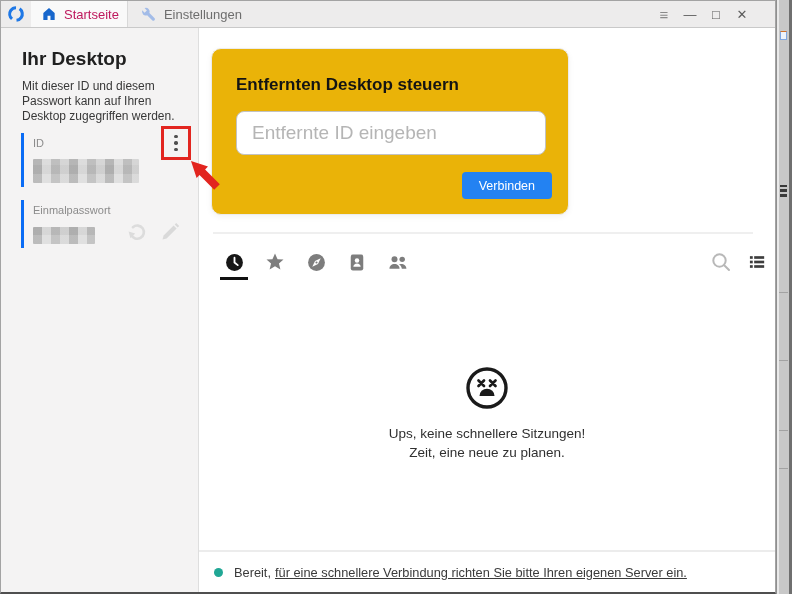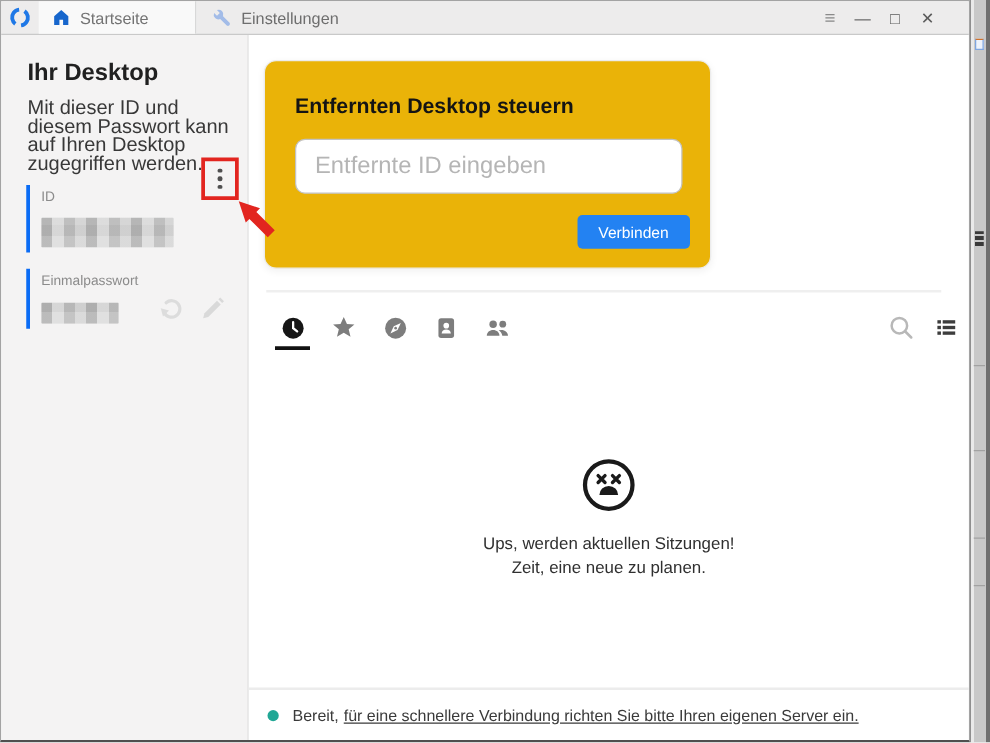--- a/index.html
+++ b/index.html
@@ -12,33 +12,33 @@
   .right-strip{position:absolute;right:0;top:0;width:16px;height:594px;
     background:linear-gradient(90deg,#8f8f8f 0 1px,#e9e9e9 1px 3px,#c8c8c8 3px 13px,#6f6f6f 13px 16px);}
   .strip-mark{position:absolute;left:3px;width:9px;height:1px;background:#a2a2a2;}
   .strip-dots{position:absolute;left:4px;top:185px;width:7px;height:12px;
     background:repeating-linear-gradient(0deg,#3a3a3a 0 3px,#c8c8c8 3px 5px);}
   .strip-artifact{position:absolute;left:4px;top:31px;width:7px;height:9px;background:#eef3fb;border:1px solid #7fa6e0;border-top-color:#d2722a;}
 
   .titlebar{height:27px;background:#edecec;border-bottom:1px solid #c9c9c9;display:flex;align-items:stretch;flex:0 0 27px;}
   .logo-box{width:30px;display:flex;align-items:center;justify-content:center;}
   .tab{display:flex;align-items:center;gap:7px;padding:0 12px;font-size:13px;color:#6e6e6e;cursor:default;}
-  .tab.active{background:#f9f9f9;color:#737373;border-right:1px solid #d8d8d8;padding:0 37px 0 10px;}
+  .tab.active{background:#f9f9f9;color:#be185d;border-right:1px solid #d8d8d8;padding:0 8px 0 10px;}
   .tb-spacer{flex:1;}
   .win-controls{display:flex;align-items:center;margin-right:20px;}
   .win-btn{width:26px;height:27px;display:flex;align-items:center;justify-content:center;
     color:#5c5c5c;font-size:13px;line-height:1;}
   .win-btn.menu{font-size:15px;color:#8a8a8a;}
 
   .body{flex:1;display:flex;min-height:0;border-radius:12px;}
 
   
   .sidebar{width:198px;background:#f4f3f3;border-right:1px solid #dedede;position:relative;flex:0 0 198px;}
   .sb-title{margin:19px 0 0 21px;font-size:19px;font-weight:700;color:#202020;line-height:23px;}
-  .sb-desc{margin:9px 16px 0 21px;width:164px;font-size:16px;line-height:15px;color:#383838;}
+  .sb-desc{margin:9px 16px 0 21px;width:164px;font-size:12px;line-height:15px;color:#383838;}
   .sb-block{margin:9px 14px 0 20px;border-left:3px solid #0a6cf5;padding:2px 0 4px 9px;}
   .sb-block.pw{margin-top:13px;}
   .sb-label{font-size:11px;color:#8b8b8b;line-height:16px;}
   .blur{margin-top:8px;border-radius:1px;
     background-image:
       repeating-linear-gradient(90deg,rgba(90,90,90,.22) 0 9px,rgba(235,235,235,.45) 9px 18px,rgba(140,140,140,.25) 18px 27px,rgba(225,225,225,.35) 27px 36px),
       repeating-linear-gradient(0deg,#d7d7d7 0 9px,#c6c6c6 9px 18px,#d0d0d0 18px 27px);}
   .blur.id{width:106px;height:24px;}
   .blur.pw{width:62px;height:17px;margin-top:9px;}
   .pw-row{display:flex;align-items:flex-end;}
@@ -215,21 +215,21 @@
 
         <div class="empty">
           <svg width="46" height="46" viewBox="0 0 46 46">
             <circle cx="23" cy="23" r="19" fill="none" stroke="#1a1a1a" stroke-width="3.4"></circle>
             <g stroke="#1a1a1a" stroke-width="2.7" stroke-linecap="round">
               <path d="M14.5 15.5l5.5 5.5M20 15.5l-5.5 5.5"></path>
               <path d="M26 15.5l5.5 5.5M31.5 15.5L26 21"></path>
             </g>
             <path d="M15.5 31a7.5 7.3 0 0 1 15 0z" fill="#1a1a1a"></path>
           </svg>
-          <div class="empty-text">Ups, werden aktuellen Sitzungen!</div>
+          <div class="empty-text">Ups, keine schnellere Sitzungen!</div>
           <div class="empty-text" style="margin-top:0;">Zeit, eine neue zu planen.</div>
         </div>
 
         <div class="statusbar">
           <span class="status-dot"></span>
           <span>Bereit,</span>
           <a class="status-link" href="#">für eine schnellere Verbindung richten Sie bitte Ihren eigenen Server ein.</a>
         </div>
 
       </div>

